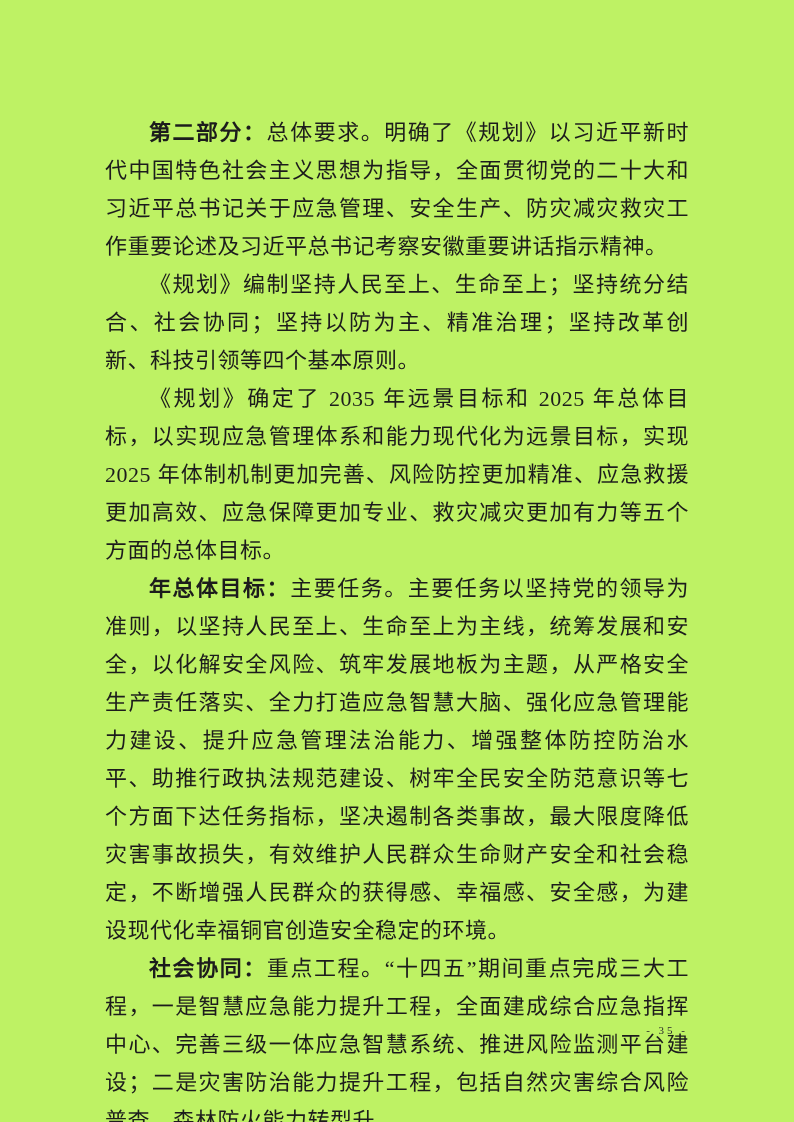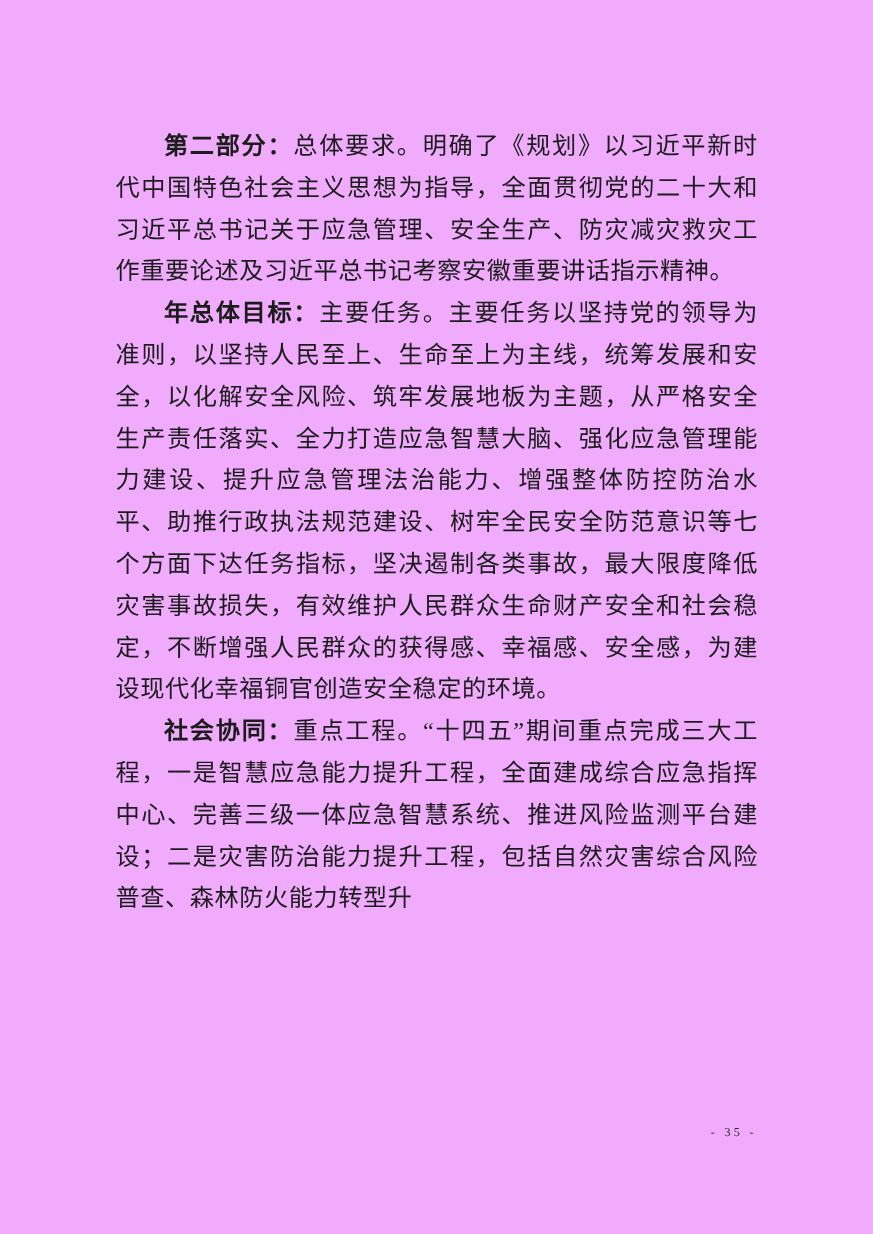--- a/index.html
+++ b/index.html
@@ -10,21 +10,21 @@
   body {
     width: 794px;
     height: 1122px;
     position: relative;
     overflow: hidden;
     font-family: "Liberation Serif", serif;
   }
   .page {
     position: absolute;
     inset: 0;
-    background: #f0abfc;
+    background: #bef264;
   }
   .content {
     position: absolute;
     left: 105px;
     top: 114px;
     width: 584px;
     font-size: 22px;
     line-height: 38px;
     letter-spacing: 0.5px;
     color: #1c1c1c;
@@ -54,21 +54,27 @@
 <body>
 
 <div class="page">
 
   <div class="content">
 
     <p>
       <span class="lead">第二部分：</span><span>总体要求。明确了《规划》以习近平新时代中国特色社会主义思想为指导，全面贯彻党的二十大和习近平总书记关于应急管理、安全生产、防灾减灾救灾工作重要论述及习近平总书记考察安徽重要讲话指示精神。</span>
     </p>
 
+    <p>
+      <span class="lead"></span><span>《规划》编制坚持人民至上、生命至上；坚持统分结合、社会协同；坚持以防为主、精准治理；坚持改革创新、科技引领等四个基本原则。</span>
+    </p>
 
+    <p>
+      <span class="lead"></span><span>《规划》确定了 2035 年远景目标和 2025 年总体目标，以实现应急管理体系和能力现代化为远景目标，实现 2025 年体制机制更加完善、风险防控更加精准、应急救援更加高效、应急保障更加专业、救灾减灾更加有力等五个方面的总体目标。</span>
+    </p>
 
     <p>
       <span class="lead">年总体目标：</span><span>主要任务。主要任务以坚持党的领导为准则，以坚持人民至上、生命至上为主线，统筹发展和安全，以化解安全风险、筑牢发展地板为主题，从严格安全生产责任落实、全力打造应急智慧大脑、强化应急管理能力建设、提升应急管理法治能力、增强整体防控防治水平、助推行政执法规范建设、树牢全民安全防范意识等七个方面下达任务指标，坚决遏制各类事故，最大限度降低灾害事故损失，有效维护人民群众生命财产安全和社会稳定，不断增强人民群众的获得感、幸福感、安全感，为建设现代化幸福铜官创造安全稳定的环境。</span>
     </p>
 
     <p>
       <span class="lead">社会协同：</span><span>重点工程。“十四五”期间重点完成三大工程，一是智慧应急能力提升工程，全面建成综合应急指挥中心、完善三级一体应急智慧系统、推进风险监测平台建设；二是灾害防治能力提升工程，包括自然灾害综合风险普查、森林防火能力转型升</span>
     </p>
 
   </div>

